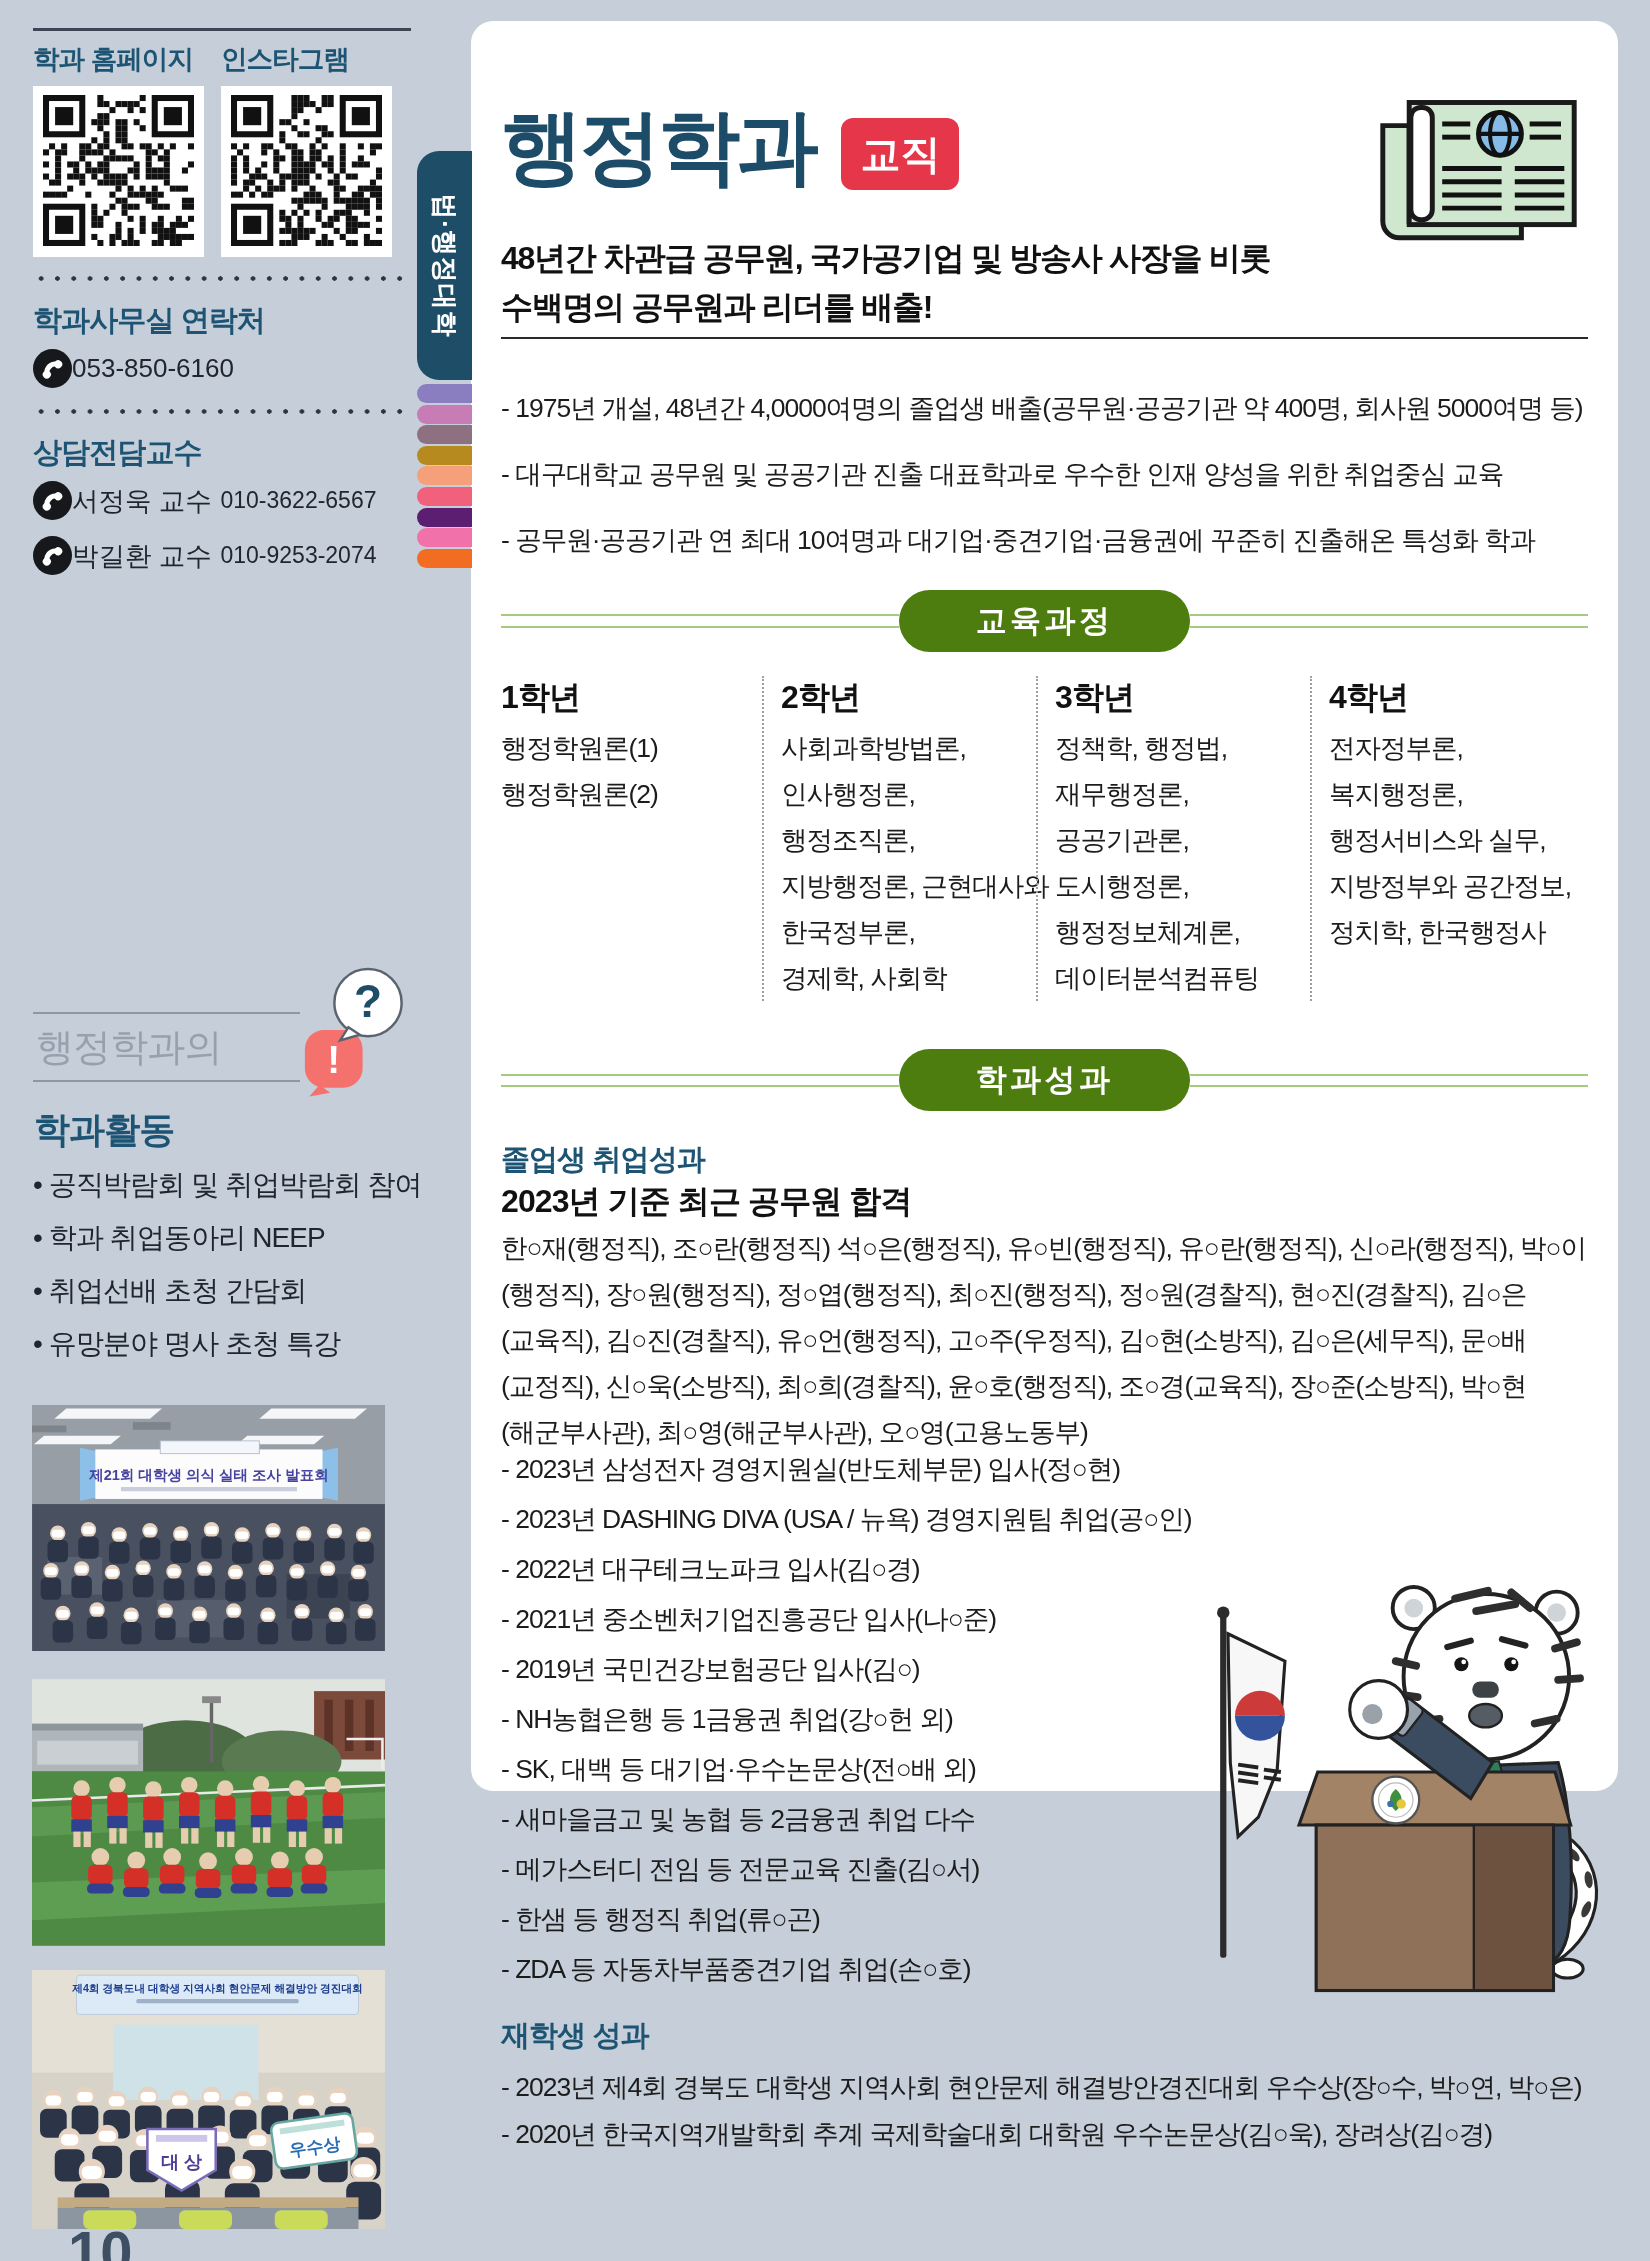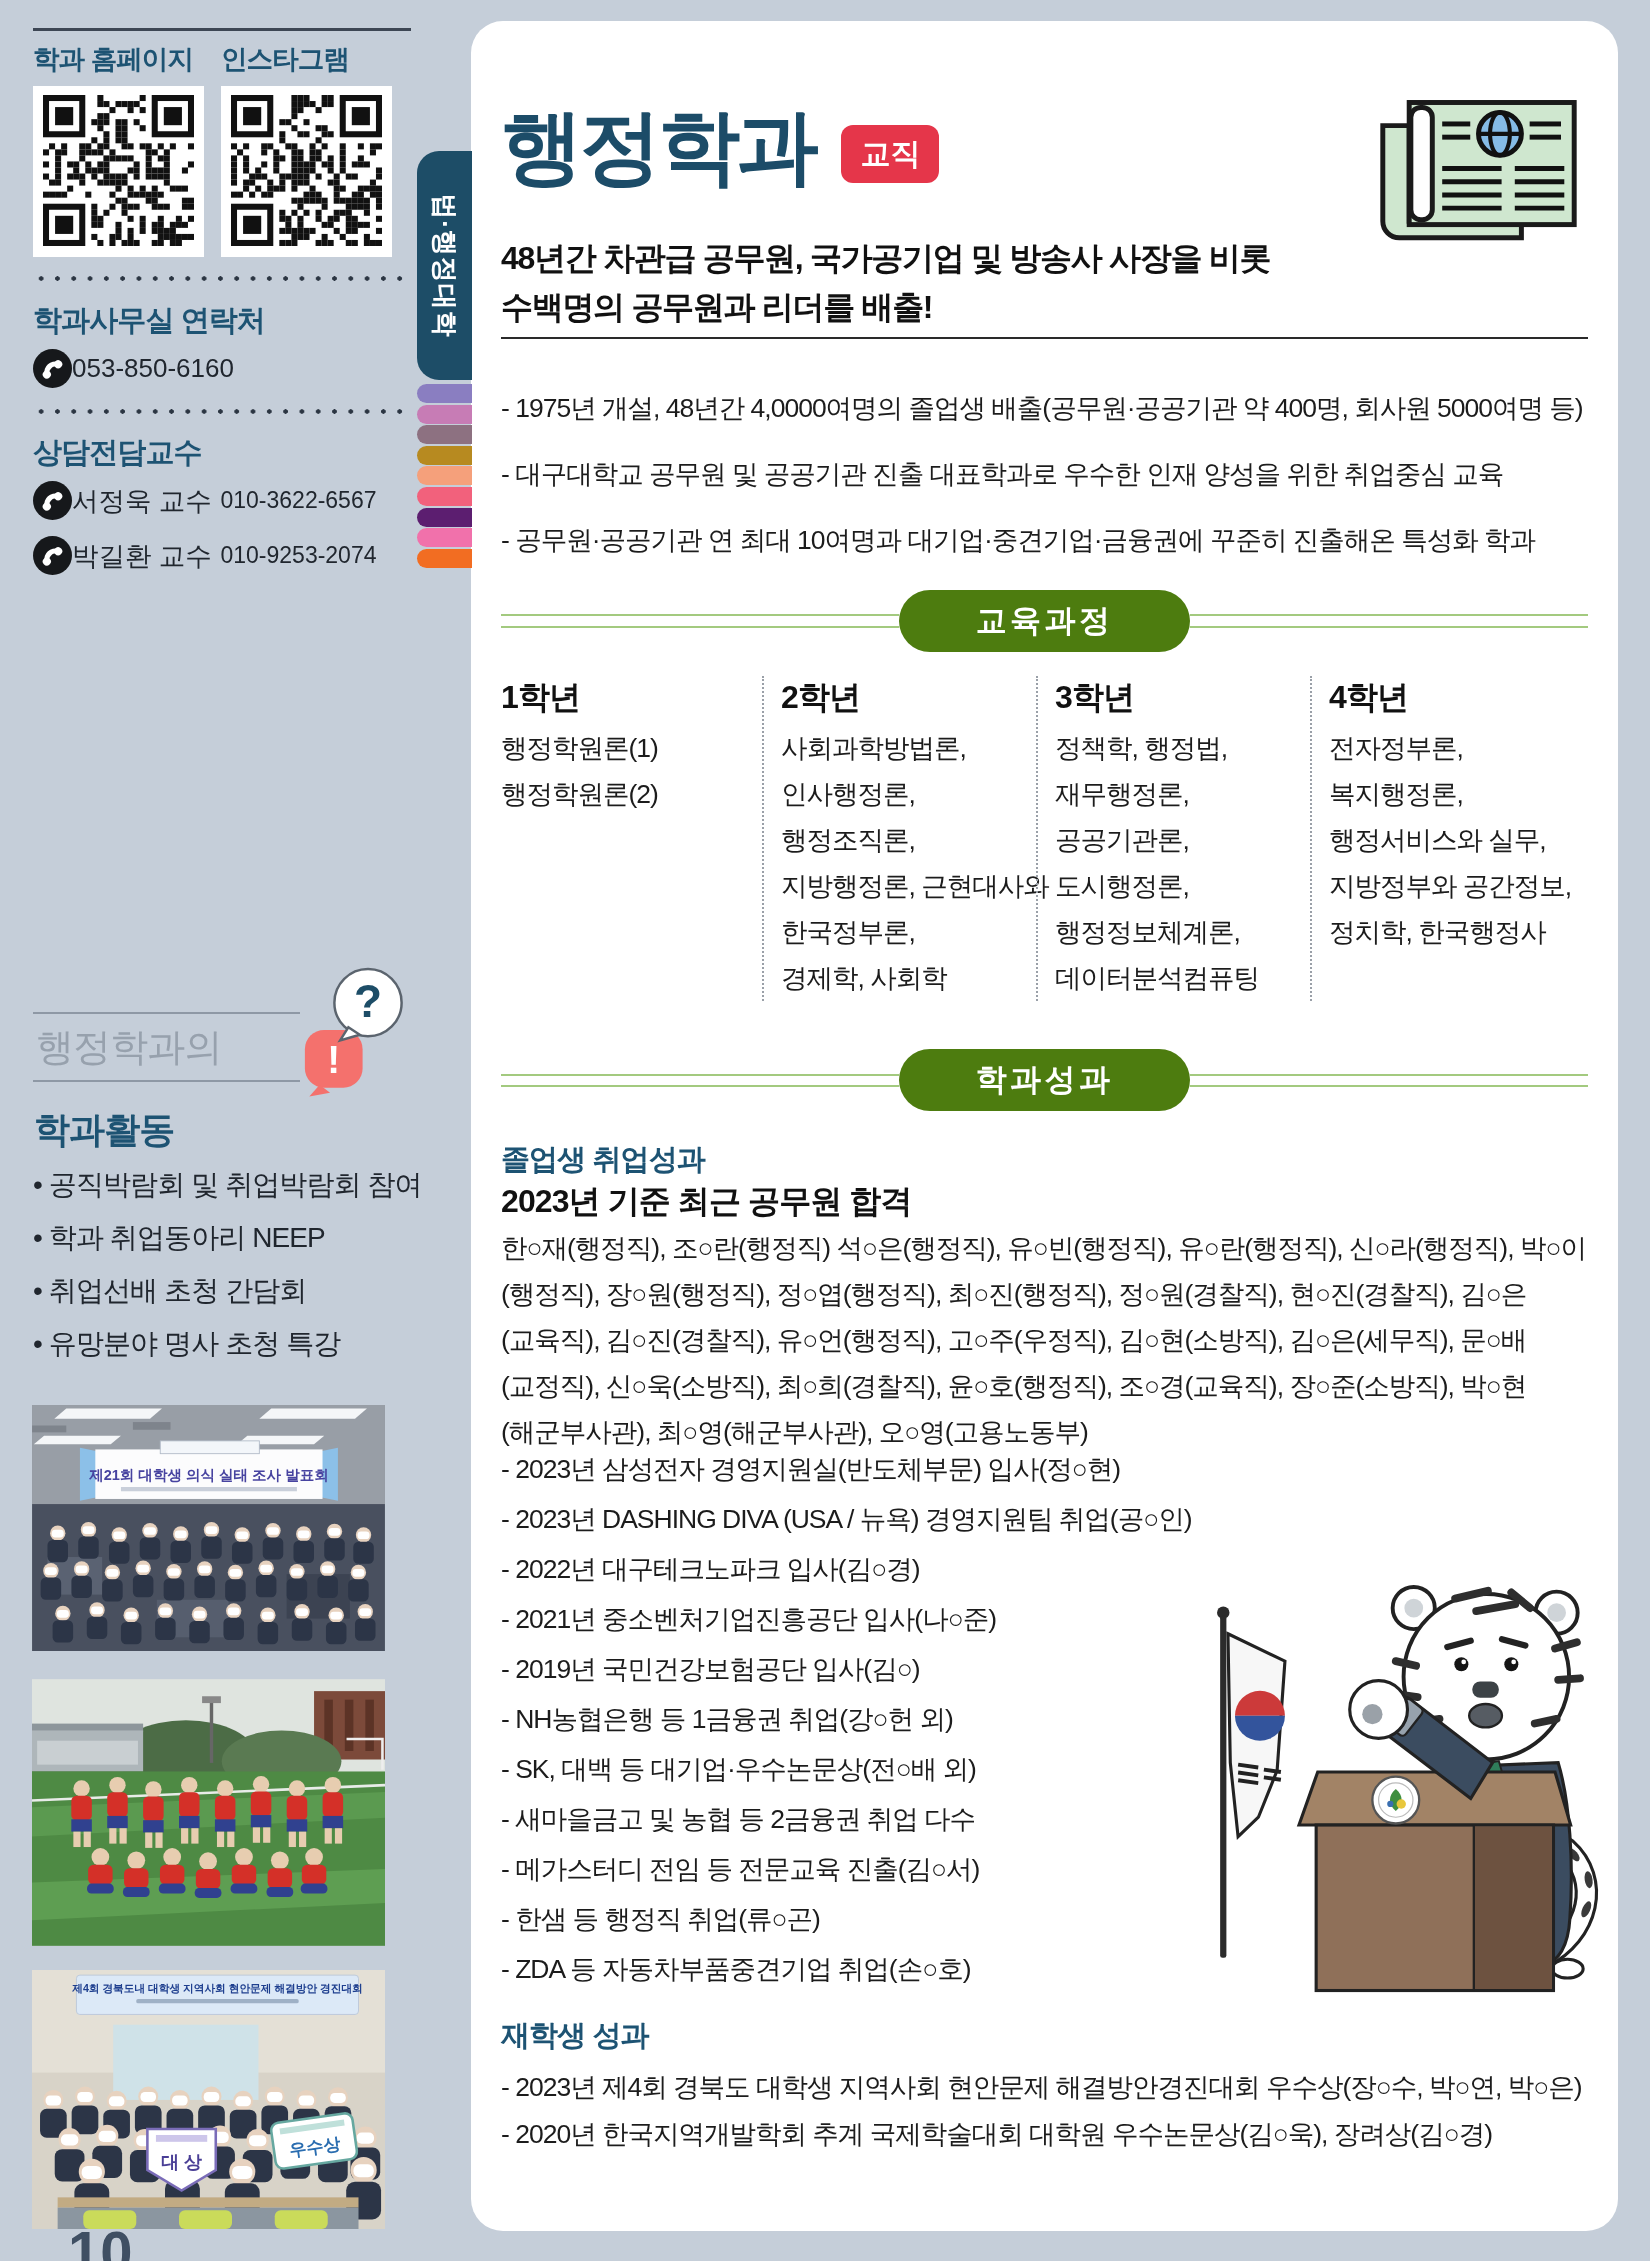--- a/index.html
+++ b/index.html
@@ -30,25 +30,25 @@
   .pagenum{position:absolute;left:68px;top:2218px;font-size:58px;font-weight:900;color:#3f4f63;}
 
   
   .tab{position:absolute;left:417px;top:151px;width:55px;height:229px;background:#1d4d67;border-radius:22px 0 0 22px;}
   .tab-text{position:absolute;left:0;top:0;width:229px;height:55px;transform-origin:top left;
     transform:rotate(90deg) translate(0,-55px);display:flex;align-items:center;justify-content:center;
     color:#fff;font-size:26px;font-weight:900;letter-spacing:0.9px;white-space:nowrap;}
   .ribbon{position:absolute;left:417px;width:55px;height:19px;border-radius:15.4px 0 0 15.4px;}
 
   
-  .content{position:absolute;left:471px;top:21.4px;width:1147px;height:2210px;background:#fff;border-radius:32px;
+  .content{position:absolute;left:471px;top:21.4px;width:1147px;height:1770px;background:#fff;border-radius:22px;
     padding:84px 30px 0 30px;box-sizing:border-box;}
   .title-row{display:flex;align-items:center;gap:26px;height:86px;}
   .dept-title{font-size:82px;font-weight:900;color:#1c4c68;letter-spacing:-3.4px;white-space:nowrap;}
-  .badge{background:#e5364a;color:#fff;font-size:30px;font-weight:900;border-radius:12px;padding:8.6px 19px;margin-top:12px;white-space:nowrap;}
+  .badge{background:#e5364a;color:#fff;font-size:40px;font-weight:900;border-radius:12px;padding:8.6px 19px;margin-top:12px;white-space:nowrap;}
   .newsicon{position:absolute;top:62px;right:24px;width:231px;height:171px;}
   .headline{margin-top:43px;font-size:32px;line-height:49px;font-weight:900;color:#111;letter-spacing:-1.3px;white-space:nowrap;}
   .hr{height:1.7px;background:#2a2a2a;margin-top:5.1px;}
   .bullets{margin-top:53px;}
   .bullet{font-size:26.5px;line-height:33px;color:#1c1c1c;letter-spacing:-1px;white-space:nowrap;margin-bottom:33px;}
   .section-head{display:flex;align-items:center;margin-top:3.4px;}
   .section-head.second{margin-top:48px;}
   .dline{flex:1;height:13.7px;border-top:2.6px solid #a3ca7f;border-bottom:2.6px solid #a3ca7f;box-sizing:border-box;}
   .pill{width:291px;height:62px;border-radius:34px;background:#4d7c0f;color:#fff;font-size:31px;font-weight:900;
     display:flex;align-items:center;justify-content:center;letter-spacing:3.4px;white-space:nowrap;}

